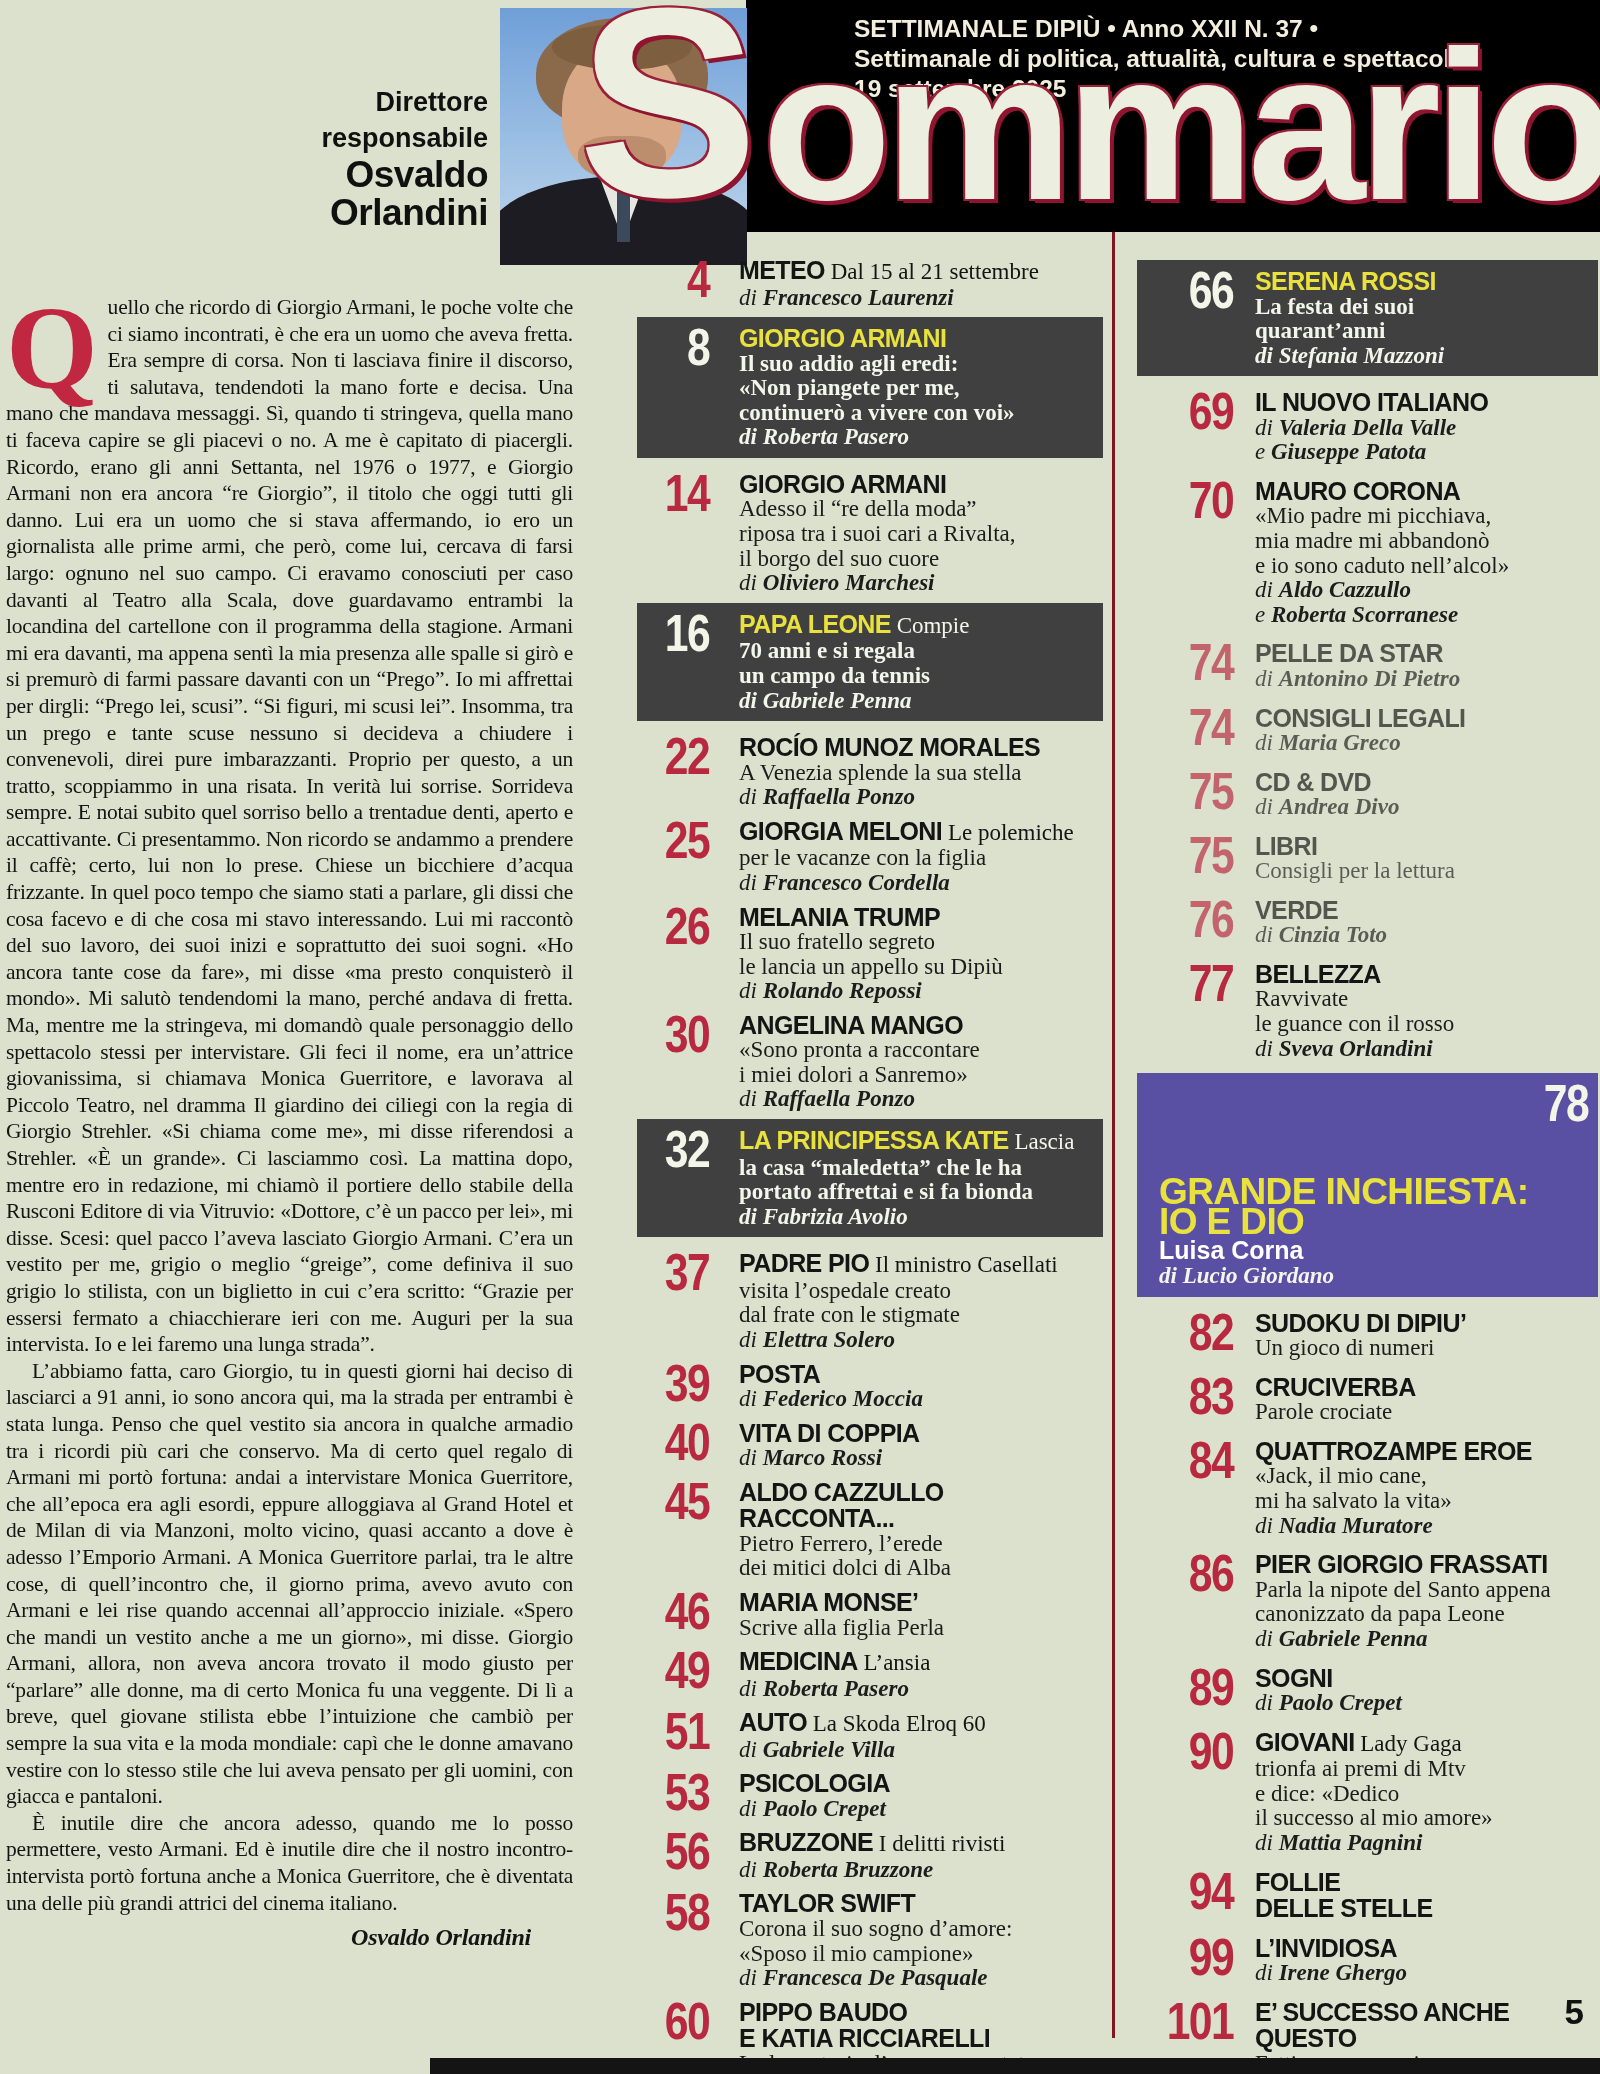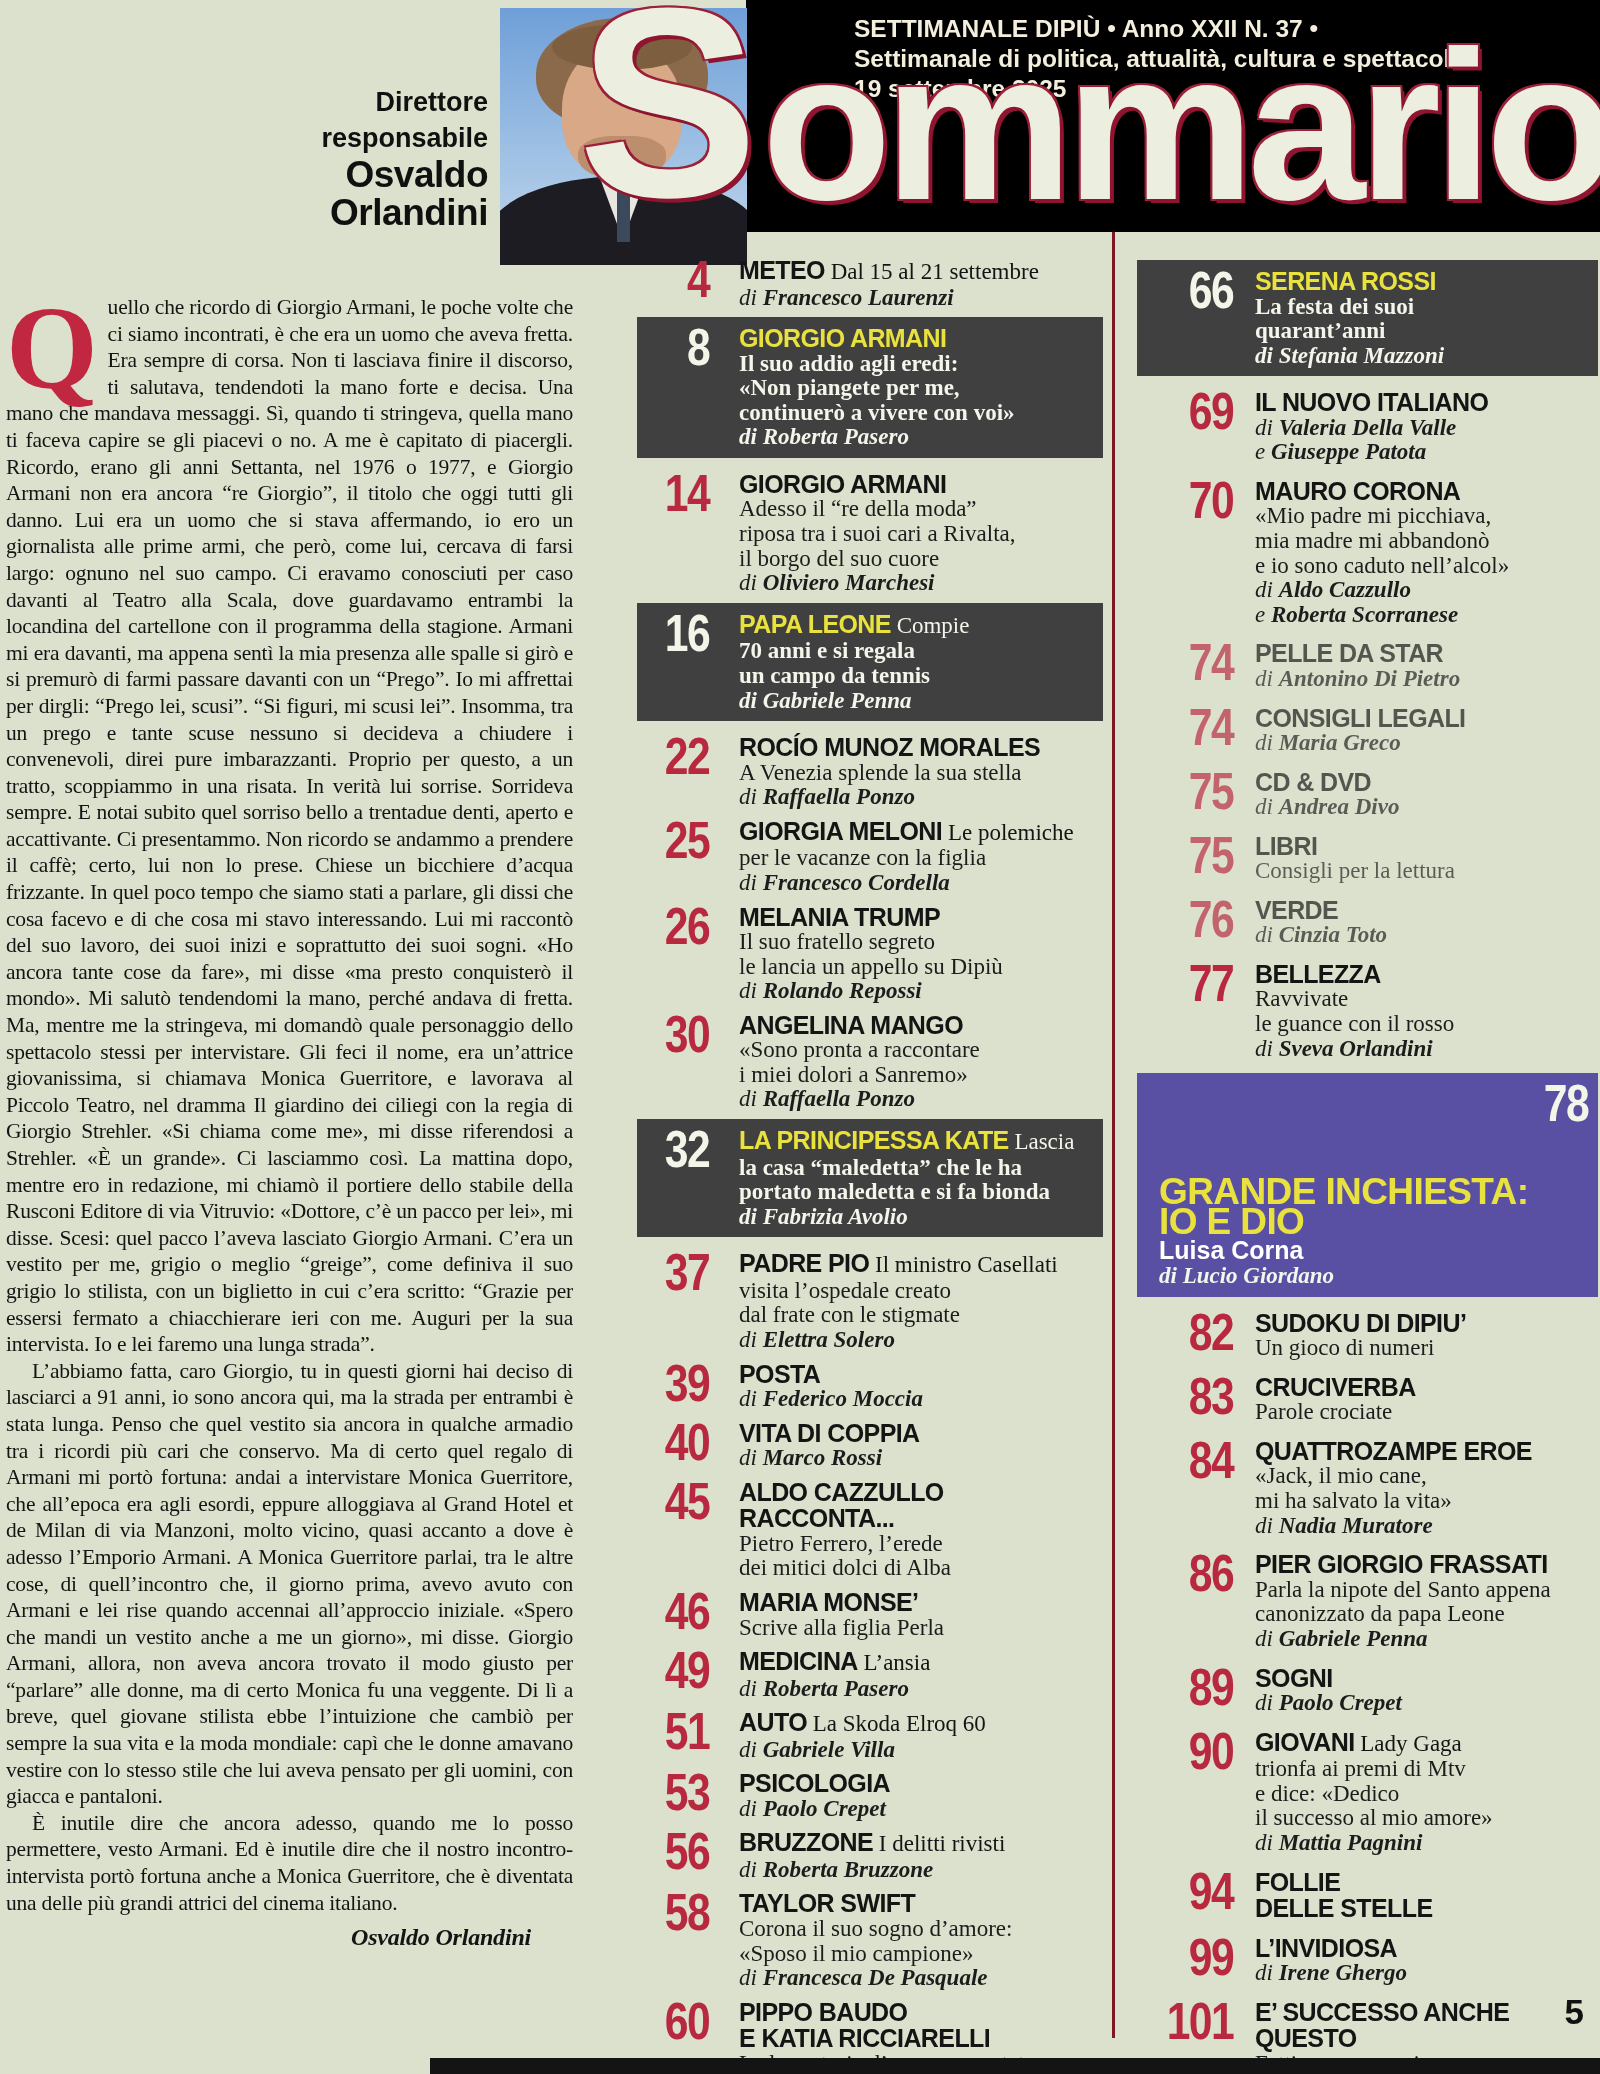--- a/index.html
+++ b/index.html
@@ -188,21 +188,21 @@
           <div class="toc-line">«Sono pronta a raccontare</div>
           <div class="toc-line">i miei dolori a Sanremo»</div>
           <div class="toc-line toc-byline">di <span class="byline-name">Raffaella Ponzo</span></div>
         </div>
       </div>
       <div class="toc-entry box box-blue">
         <div class="toc-num">32</div>
         <div class="toc-body">
           <div class="toc-heading">LA PRINCIPESSA KATE<span class="toc-suffix"> Lascia</span></div>
           <div class="toc-line">la casa “maledetta” che le ha</div>
-          <div class="toc-line">portato maledetta e si fa bionda</div>
+          <div class="toc-line">portato affrettai e si fa bionda</div>
           <div class="toc-line toc-byline">di <span class="byline-name">Fabrizia Avolio</span></div>
         </div>
       </div>
       <div class="toc-entry">
         <div class="toc-num">37</div>
         <div class="toc-body">
           <div class="toc-heading">PADRE PIO<span class="toc-suffix"> Il ministro Casellati</span></div>
           <div class="toc-line">visita l’ospedale creato</div>
           <div class="toc-line">dal frate con le stigmate</div>
           <div class="toc-line toc-byline">di <span class="byline-name">Elettra Solero</span></div>

